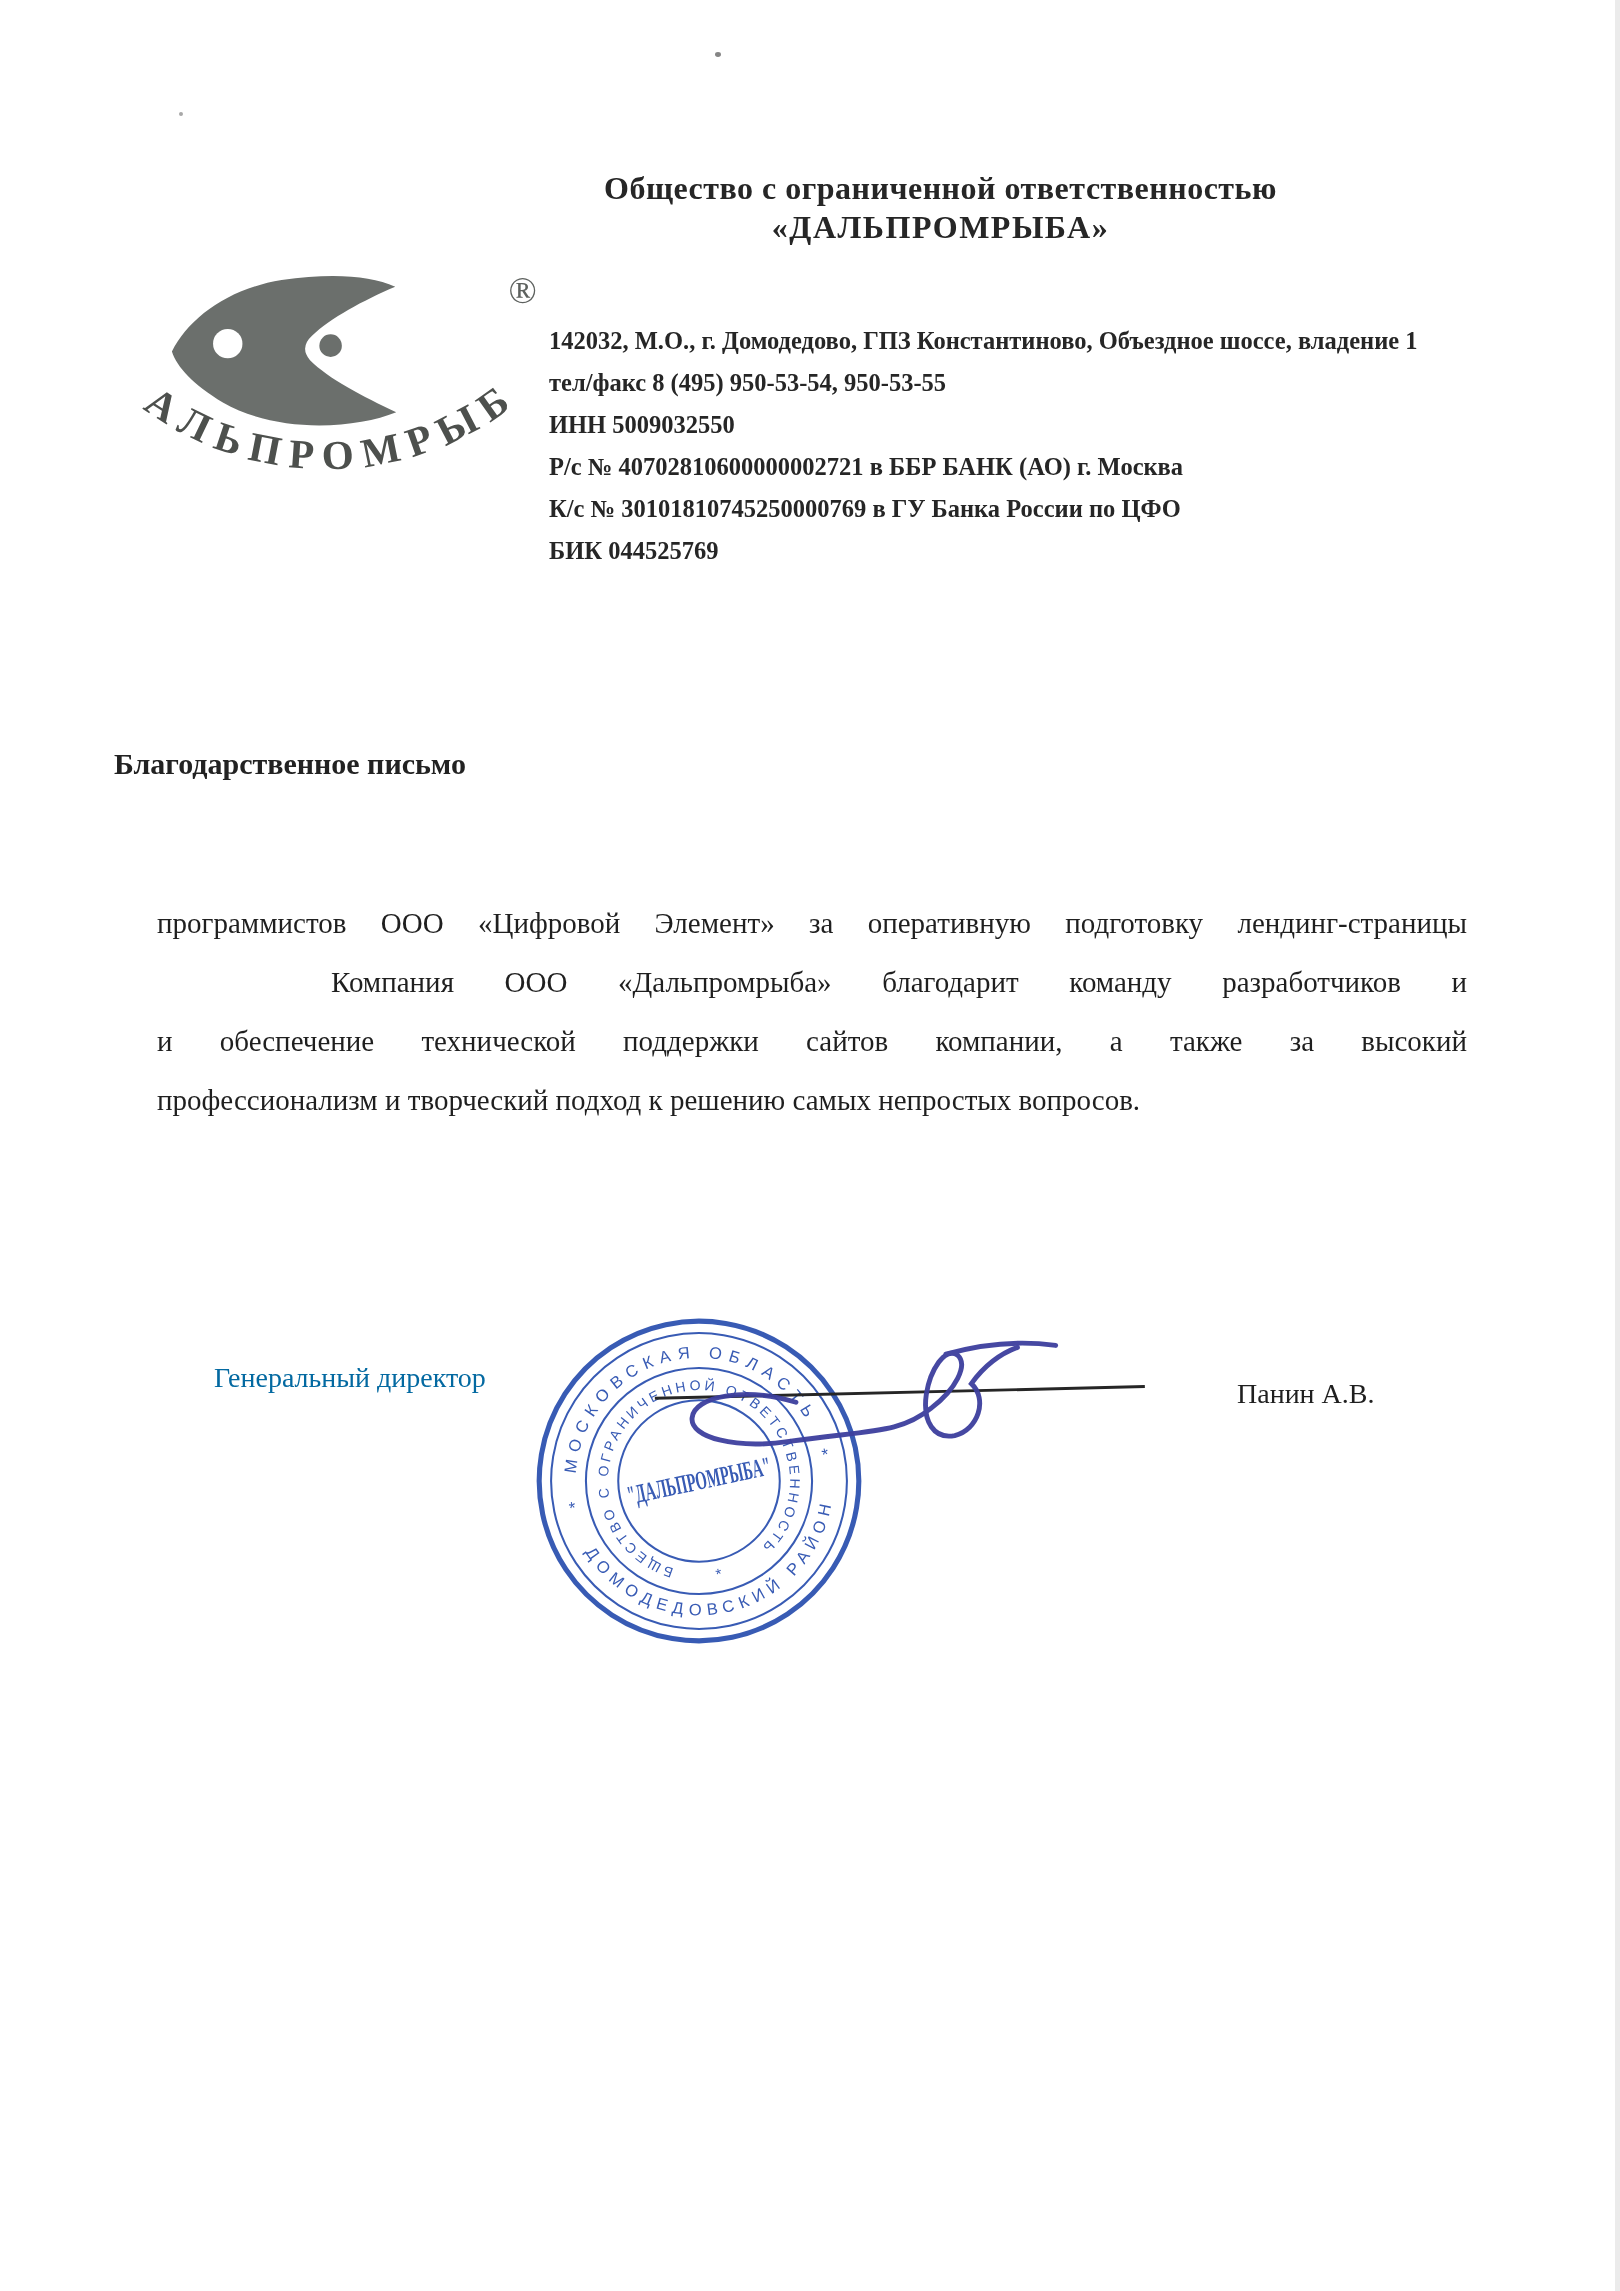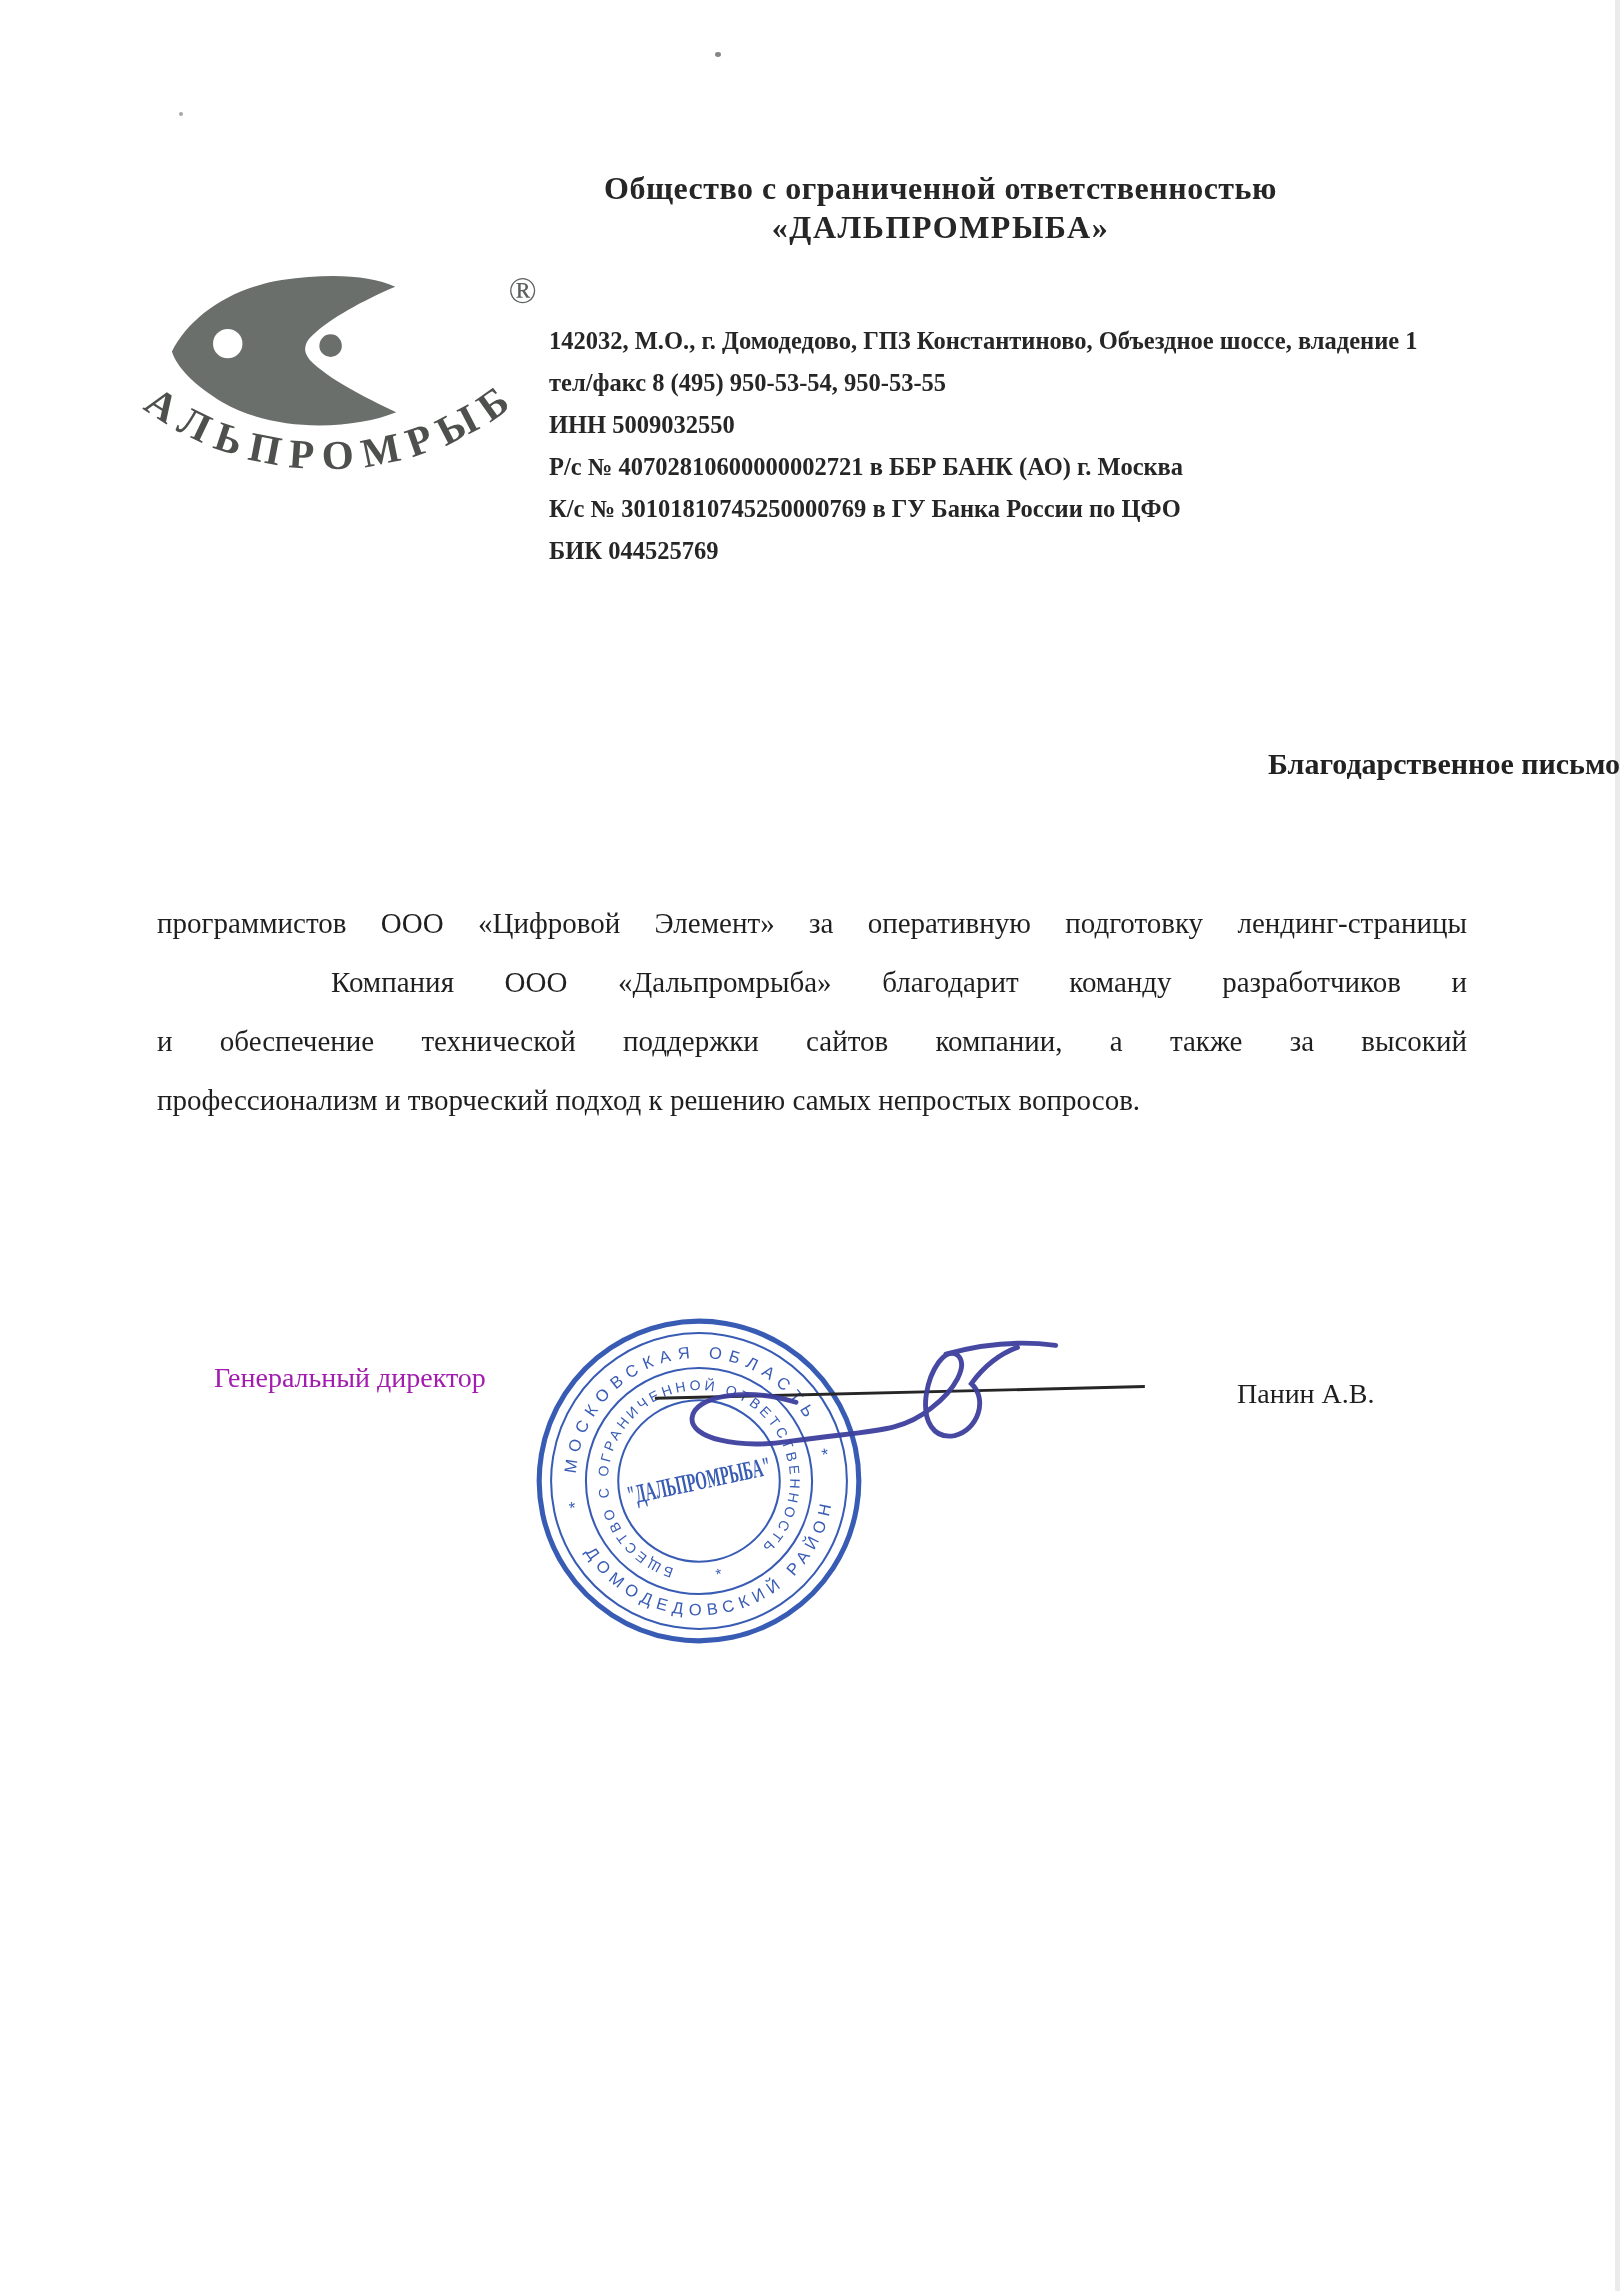--- a/index.html
+++ b/index.html
@@ -21,29 +21,29 @@
   }
   .org-name{letter-spacing:1.5px;}
   .addr{
     left:549px;top:320px;width:921px;
     text-align:left;font-weight:bold;font-size:24.5px;line-height:42px;
     color:#262626;
   }
   
   .letter-title{
     left:114px;top:747px;width:1506px;
-    text-align:right;font-weight:bold;font-size:30px;color:#222;
+    text-align:left;font-weight:bold;font-size:30px;color:#222;
   }
   
   .body-block{left:157px;top:894px;width:1310px;font-size:29px;color:#1f1f1f;}
   .body-line{height:59px;line-height:59px;text-align:justify;text-align-last:justify;white-space:nowrap;}
   .body-line.first{text-indent:174px;}
   .body-line.last{text-align-last:left;}
   
-  .sig-label{left:214px;top:1362px;font-size:28px;color:#a21caf;}
+  .sig-label{left:214px;top:1362px;font-size:28px;color:#0369a1;}
   .sig-name{left:1237px;top:1362px;font-size:28px;color:#1f1f1f;margin-top:16px;}
   .stamp-wrap{left:529px;top:1311px;width:340px;height:340px;z-index:2;opacity:.94;}
   .sig-overlay{left:549px;top:1304px;width:637px;height:172px;z-index:3;}
   .logo-wrap{left:120px;top:267px;width:431px;height:218px;}
   
   .speck{border-radius:50%;}
   .edge-shade{right:0;top:0;width:4.9px;height:2292px;background:rgba(110,110,110,.14);}
 </style>
 </head>
 <body>

